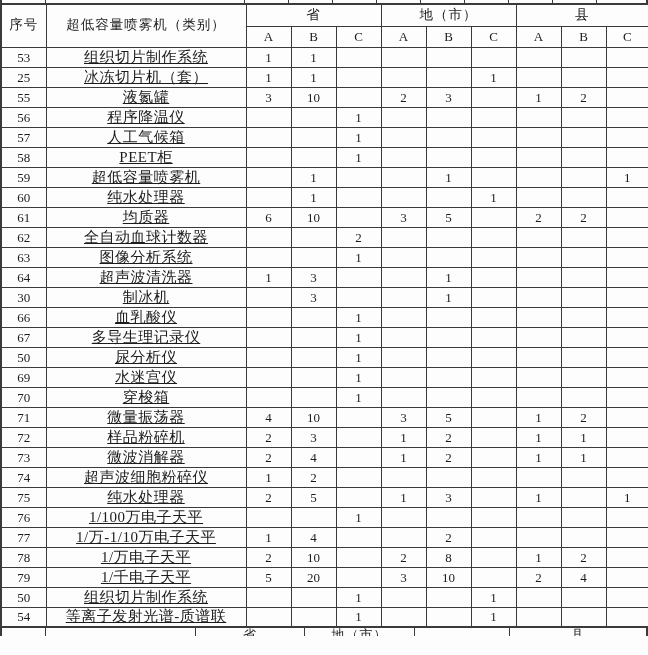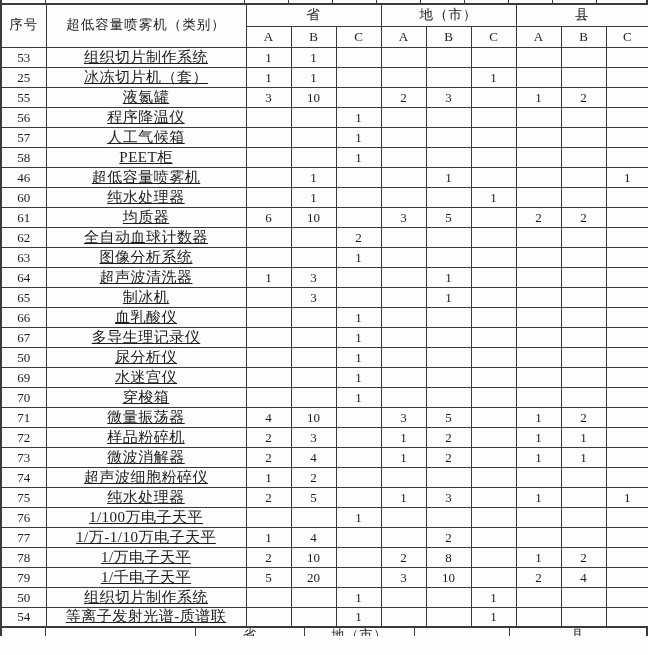--- a/index.html
+++ b/index.html
@@ -209,21 +209,21 @@
           <td></td>
           <td>1</td>
           <td></td>
           <td></td>
           <td></td>
           <td></td>
           <td></td>
           <td></td>
         </tr>
         <tr>
-          <td>46</td>
+          <td>59</td>
           <td class="name-cell">超低容量喷雾机</td>
           <td></td>
           <td>1</td>
           <td></td>
           <td></td>
           <td>1</td>
           <td></td>
           <td></td>
           <td></td>
           <td>1</td>
@@ -287,21 +287,21 @@
           <td>3</td>
           <td></td>
           <td></td>
           <td>1</td>
           <td></td>
           <td></td>
           <td></td>
           <td></td>
         </tr>
         <tr>
-          <td>65</td>
+          <td>30</td>
           <td class="name-cell">制冰机</td>
           <td></td>
           <td>3</td>
           <td></td>
           <td></td>
           <td>1</td>
           <td></td>
           <td></td>
           <td></td>
           <td></td>

